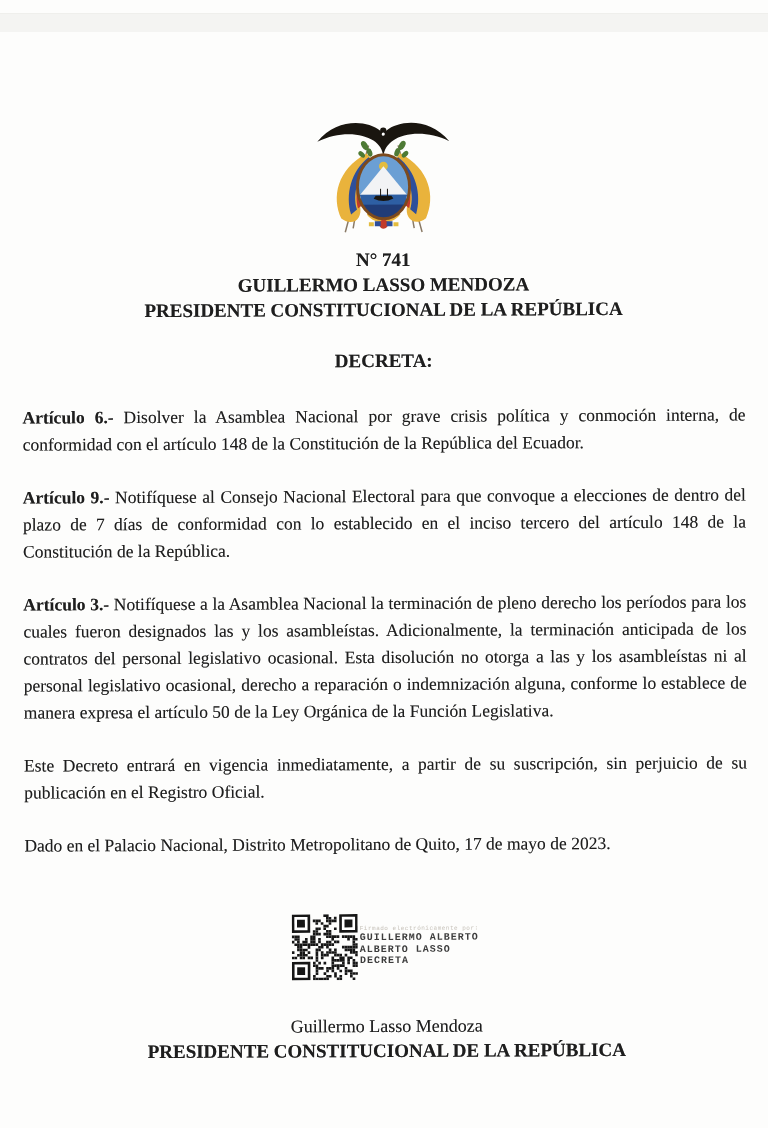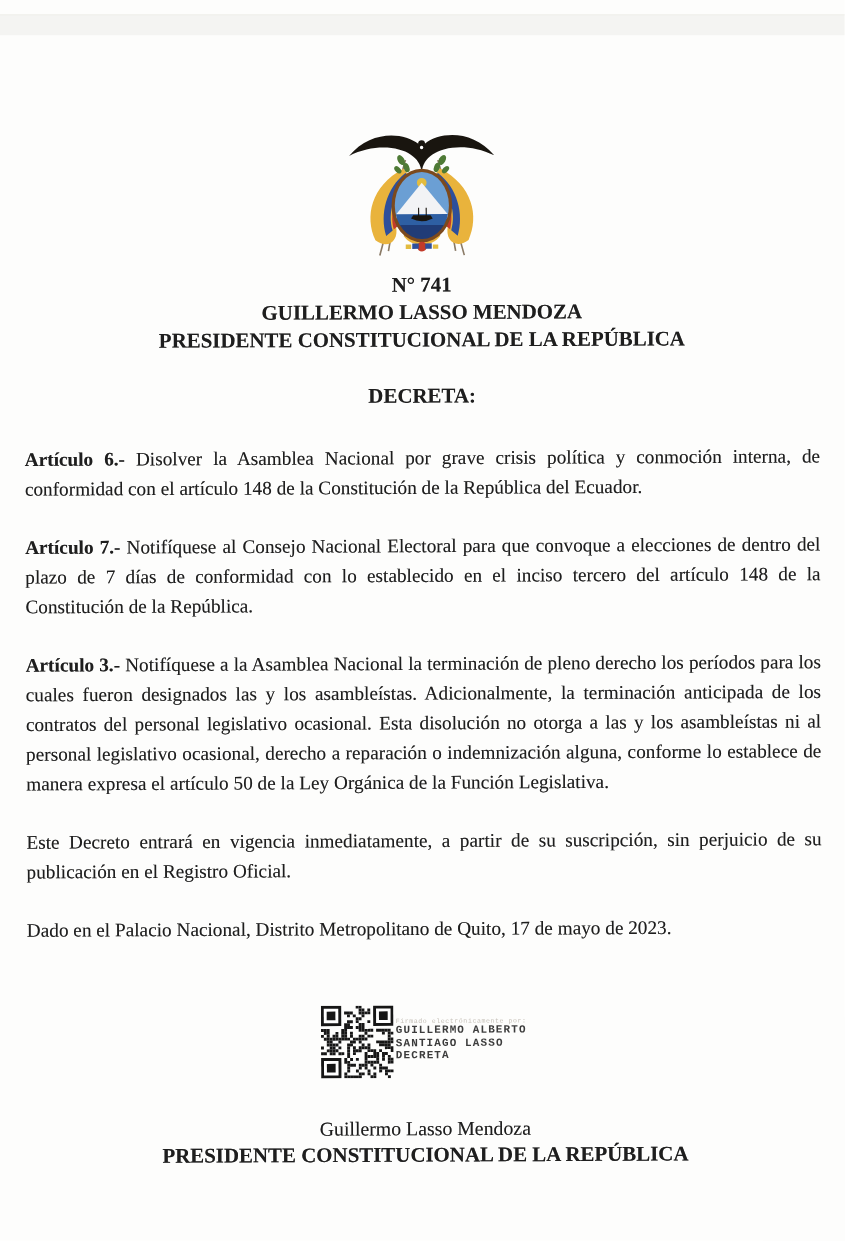--- a/index.html
+++ b/index.html
@@ -121,21 +121,21 @@
       <div>N° 741</div>
       <div>GUILLERMO LASSO MENDOZA</div>
       <div>PRESIDENTE CONSTITUCIONAL DE LA REPÚBLICA</div>
     </div>
 
     <div class="decree-heading">DECRETA:</div>
 
     <div class="body-text">
       <p><strong class="art-label">Artículo 6.-</strong> <span>Disolver la Asamblea Nacional por grave crisis política y conmoción interna, de conformidad con el artículo 148 de la Constitución de la República del Ecuador.</span></p>
 
-      <p><strong class="art-label">Artículo 7.-</strong> <span>Notifíquese al Consejo Nacional Electoral para que convoque a elecciones de dentro del plazo de 7 días de conformidad con lo establecido en el inciso tercero del artículo 148 de la Constitución de la República.</span></p>
+      <p><strong class="art-label">Artículo 9.-</strong> <span>Notifíquese al Consejo Nacional Electoral para que convoque a elecciones de dentro del plazo de 7 días de conformidad con lo establecido en el inciso tercero del artículo 148 de la Constitución de la República.</span></p>
 
       <p><strong class="art-label">Artículo 3.-</strong> <span>Notifíquese a la Asamblea Nacional la terminación de pleno derecho los períodos para los cuales fueron designados las y los asambleístas. Adicionalmente, la terminación anticipada de los contratos del personal legislativo ocasional. Esta disolución no otorga a las y los asambleístas ni al personal legislativo ocasional, derecho a reparación o indemnización alguna, conforme lo establece de manera expresa el artículo 50 de la Ley Orgánica de la Función Legislativa.</span></p>
 
       <p>Este Decreto entrará en vigencia inmediatamente, a partir de su suscripción, sin perjuicio de su publicación en el Registro Oficial.</p>
 
       <p>Dado en el Palacio Nacional, Distrito Metropolitano de Quito, 17 de mayo de 2023.</p>
     </div>
 
     <div class="sig-row">
       <div class="qr" id="qr"><svg viewBox="0 0 65 65" width="66" height="66">
@@ -354,21 +354,21 @@
             <rect x="28.6" y="62.400000000000006" width="2.6" height="2.6" fill="#161616"></rect>
             <rect x="31.200000000000003" y="62.400000000000006" width="2.6" height="2.6" fill="#161616"></rect>
             <rect x="33.800000000000004" y="62.400000000000006" width="2.6" height="2.6" fill="#161616"></rect>
             <rect x="44.2" y="62.400000000000006" width="2.6" height="2.6" fill="#161616"></rect>
             <rect x="46.800000000000004" y="62.400000000000006" width="2.6" height="2.6" fill="#161616"></rect>
             <rect x="59.800000000000004" y="62.400000000000006" width="2.6" height="2.6" fill="#161616"></rect>
           </svg></div>
       <div class="esig-text">
         <div class="esig-note">Firmado electrónicamente por:</div>
         <div class="esig-name">GUILLERMO ALBERTO</div>
-        <div class="esig-name">SANTIAGO LASSO</div>
+        <div class="esig-name">ALBERTO LASSO</div>
         <div class="esig-name">DECRETA</div>
       </div>
     </div>
 
     <div class="footer">
       <div class="footer-name">Guillermo Lasso Mendoza</div>
       <div class="footer-title">PRESIDENTE CONSTITUCIONAL DE LA REPÚBLICA</div>
     </div>
 
   </div>

